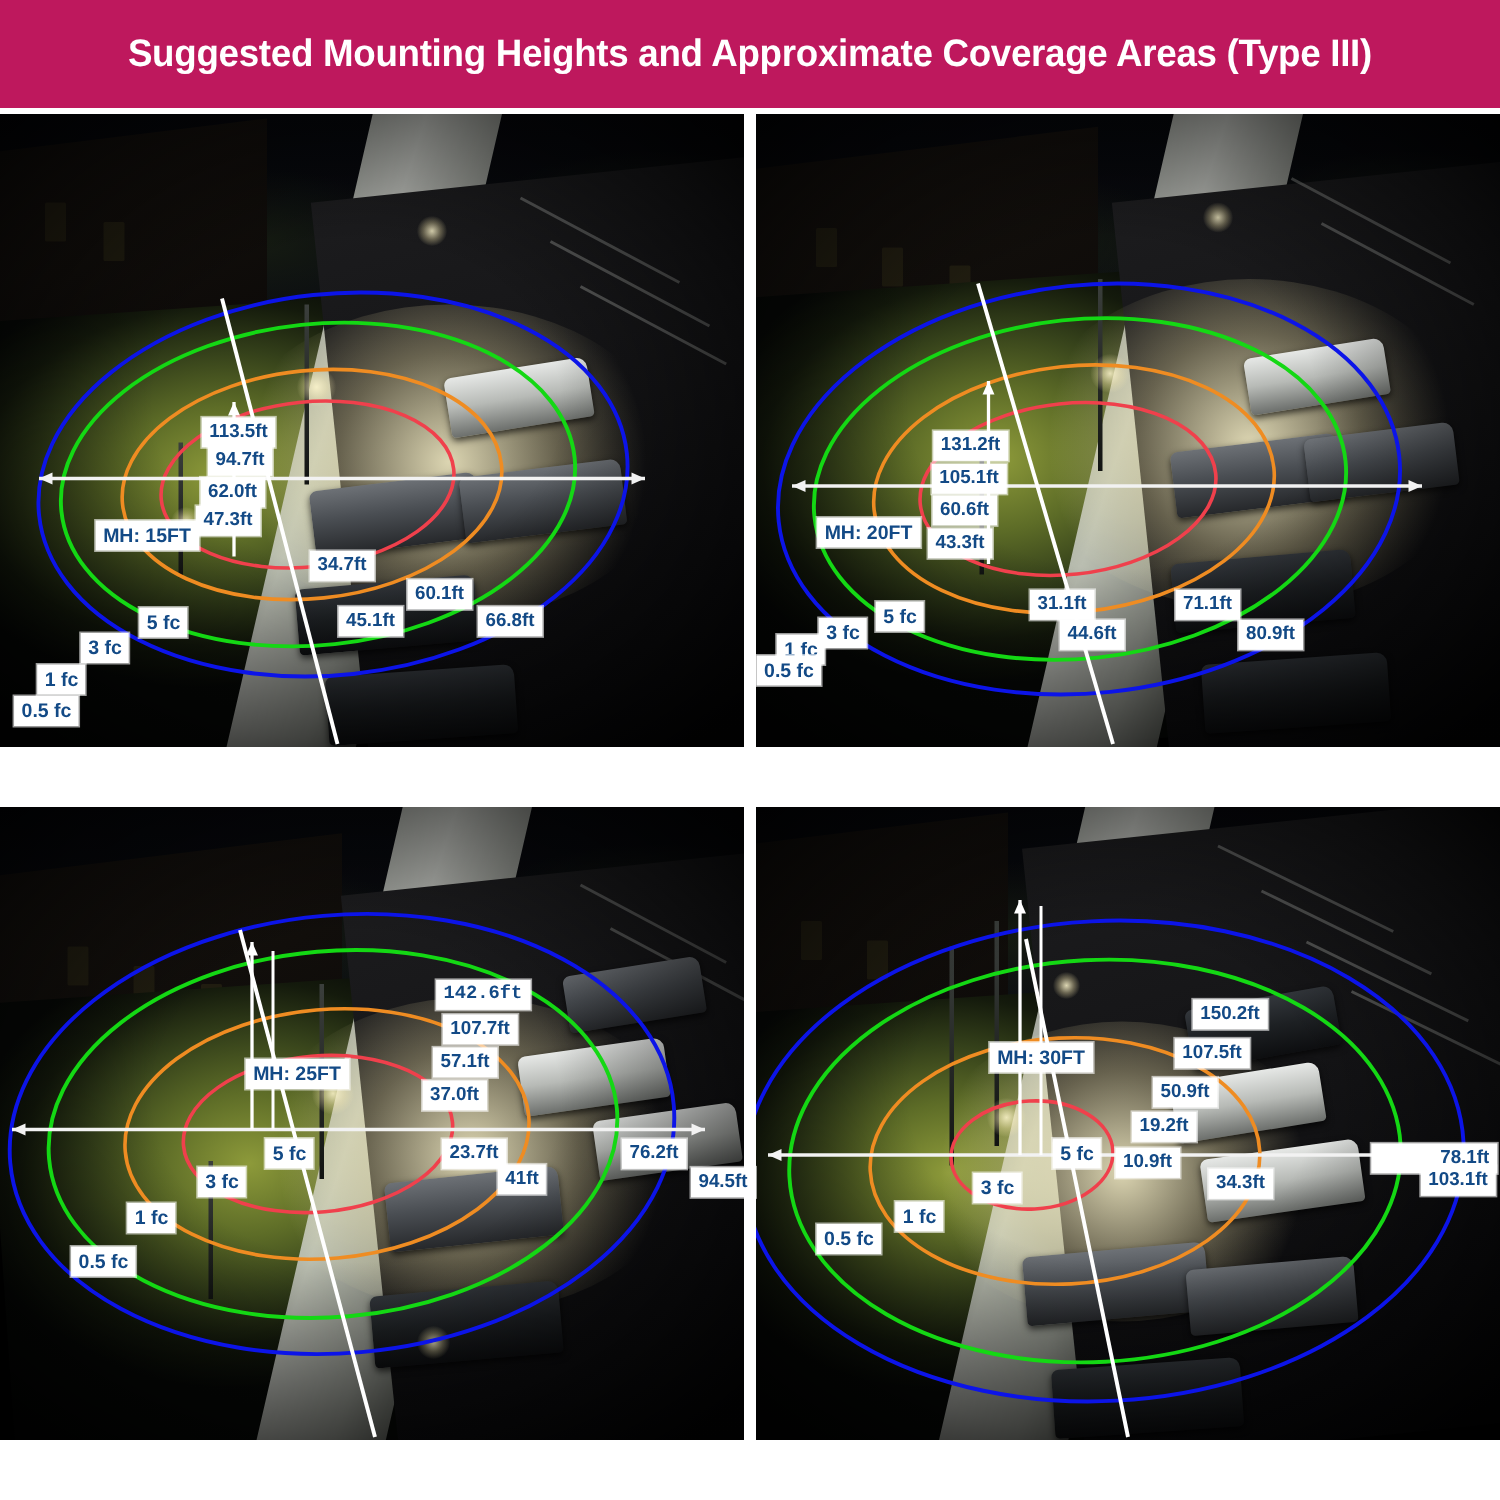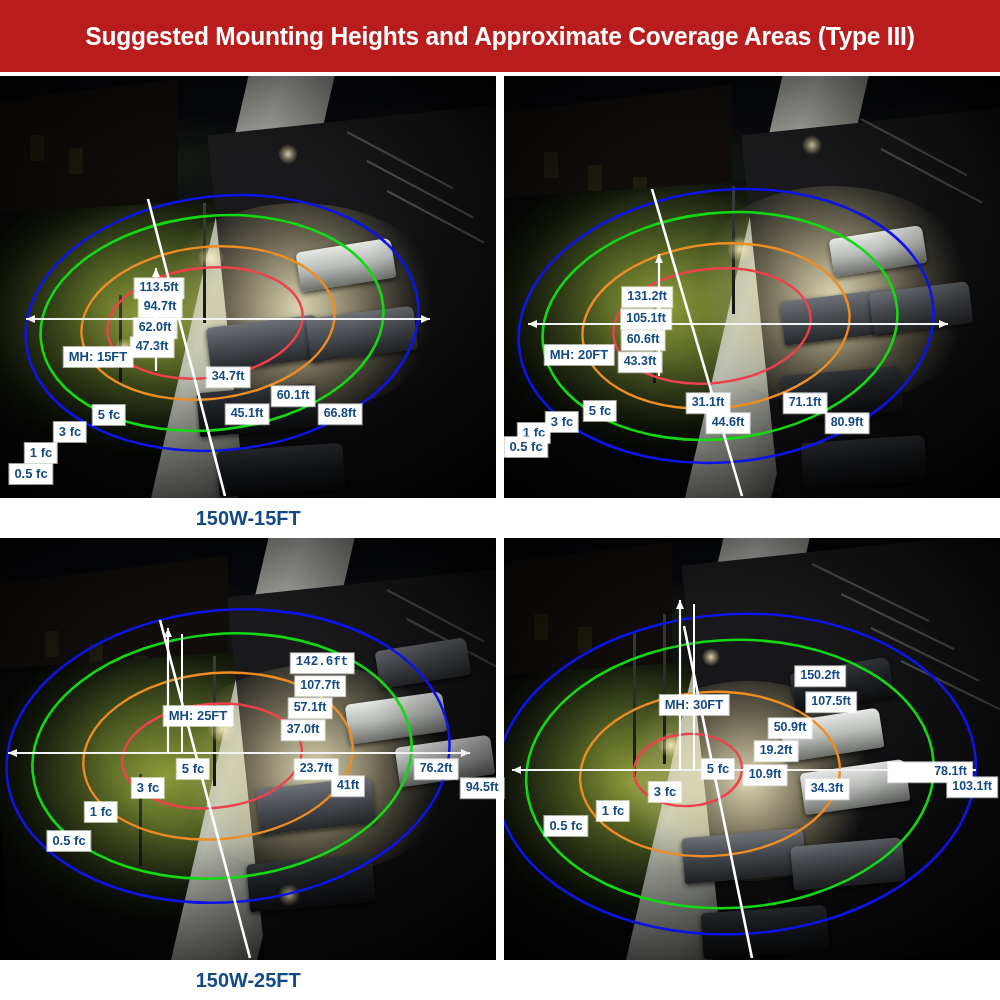--- a/index.html
+++ b/index.html
@@ -7,21 +7,21 @@
     width:1000px;height:1000px;
     background:#ffffff;
     font-family:"Liberation Sans", sans-serif;
     overflow:hidden;
   }
   .page{position:relative;width:1000px;height:1000px;background:#fff;}
 
   
   .header{
     position:absolute;left:0;top:0;width:1000px;height:72px;
-    background:#b91c1c;
+    background:#be185d;
     display:flex;align-items:center;justify-content:center;
   }
   .header-title{
     color:#ffffff;
     font-size:25.5px;
     font-weight:bold;
     letter-spacing:-0.2px;
     white-space:nowrap;
     transform:scaleX(0.96);
   }
@@ -195,23 +195,20 @@
         <div class="chip" style="left:152px;top:271px;">47.3ft</div>
         <div class="chip mh" style="left:98px;top:281px;">MH: 15FT</div>
         <div class="chip" style="left:228px;top:301px;">34.7ft</div>
         <div class="chip" style="left:247px;top:338px;">45.1ft</div>
         <div class="chip" style="left:293px;top:320px;">60.1ft</div>
         <div class="chip" style="left:340px;top:338px;">66.8ft</div>
         <div class="chip fc" style="left:109px;top:339px;">5 fc</div>
         <div class="chip fc" style="left:70px;top:356px;">3 fc</div>
         <div class="chip fc" style="left:41px;top:377px;">1 fc</div>
         <div class="chip fc" style="left:31px;top:398px;">0.5 fc</div>
-      </div>
-      <div class="caption">
-        <span class="caption-text">150W-15FT</span>
       </div>
     </div>
 
     <div class="cell c2">
       <div class="panel">
 
         <div class="scene">
           <div class="sky"></div>
             <div class="treeline"></div>
           <div class="building" style="left:-8%;top:6%;width:54%;height:38%;"></div>
@@ -309,23 +306,20 @@
             <polygon points="8,215 17,211 17,219" fill="#f2f2f2"></polygon>
             <polygon points="470,215 461,211 461,219" fill="#f2f2f2"></polygon>
             <line x1="160" y1="82" x2="250" y2="420" stroke="#ffffff" stroke-width="2.6"></line>
             <line x1="168" y1="90" x2="168" y2="215" stroke="#ffffff" stroke-width="2.2"></line>
             <polygon points="168,90 164,99 172,99" fill="#ffffff"></polygon>
             <line x1="182" y1="96" x2="182" y2="215" stroke="#ffffff" stroke-width="2"></line>
           </svg>
         </div>
 
       </div>
-      <div class="caption">
-        <span class="caption-text">150W-25FT</span>
-      </div>
     </div>
 
     <div class="cell c4">
       <div class="panel">
 
         <div class="scene">
           <div class="sky"></div>
             <div class="treeline"></div>
           <div class="building" style="left:-10%;top:4%;width:44%;height:34%;"></div>
           <div class="window" style="left:6%;top:18%;"></div>
@@ -378,25 +372,25 @@
     <div class="chip mh" style="left:198px;top:716px;">MH: 25FT</div>
     <div class="chip" style="left:316px;top:769px;">23.7ft</div>
     <div class="chip" style="left:348px;top:786px;">41ft</div>
     <div class="chip" style="left:436px;top:769px;">76.2ft</div>
     <div class="chip" style="left:470px;top:788px;margin-left:12px;">94.5ft</div>
     <div class="chip fc" style="left:193px;top:769px;">5 fc</div>
     <div class="chip fc" style="left:148px;top:788px;">3 fc</div>
     <div class="chip fc" style="left:101px;top:812px;">1 fc</div>
     <div class="chip fc" style="left:69px;top:841px;">0.5 fc</div>
     <div class="chip" style="left:820px;top:676px;">150.2ft</div>
-    <div class="chip" style="left:808px;top:702px;margin-left:23px;">107.5ft</div>
+    <div class="chip" style="left:808px;top:702px;">107.5ft</div>
     <div class="chip" style="left:790px;top:728px;">50.9ft</div>
     <div class="chip" style="left:776px;top:751px;">19.2ft</div>
     <div class="chip mh" style="left:694px;top:705px;">MH: 30FT</div>
     <div class="chip" style="left:765px;top:775px;">10.9ft</div>
     <div class="chip" style="left:827px;top:789px;">34.3ft</div>
-    <div class="chip" style="left:930px;top:772px;padding-left:46px;">78.1ft</div>
+    <div class="chip" style="left:956px;top:772px;padding-left:46px;">78.1ft</div>
     <div class="chip" style="left:972px;top:787px;">103.1ft</div>
     <div class="chip fc" style="left:718px;top:769px;">5 fc</div>
     <div class="chip fc" style="left:665px;top:792px;">3 fc</div>
     <div class="chip fc" style="left:613px;top:811px;">1 fc</div>
     <div class="chip fc" style="left:566px;top:826px;">0.5 fc</div>
   </div>
 
 </body></html>

